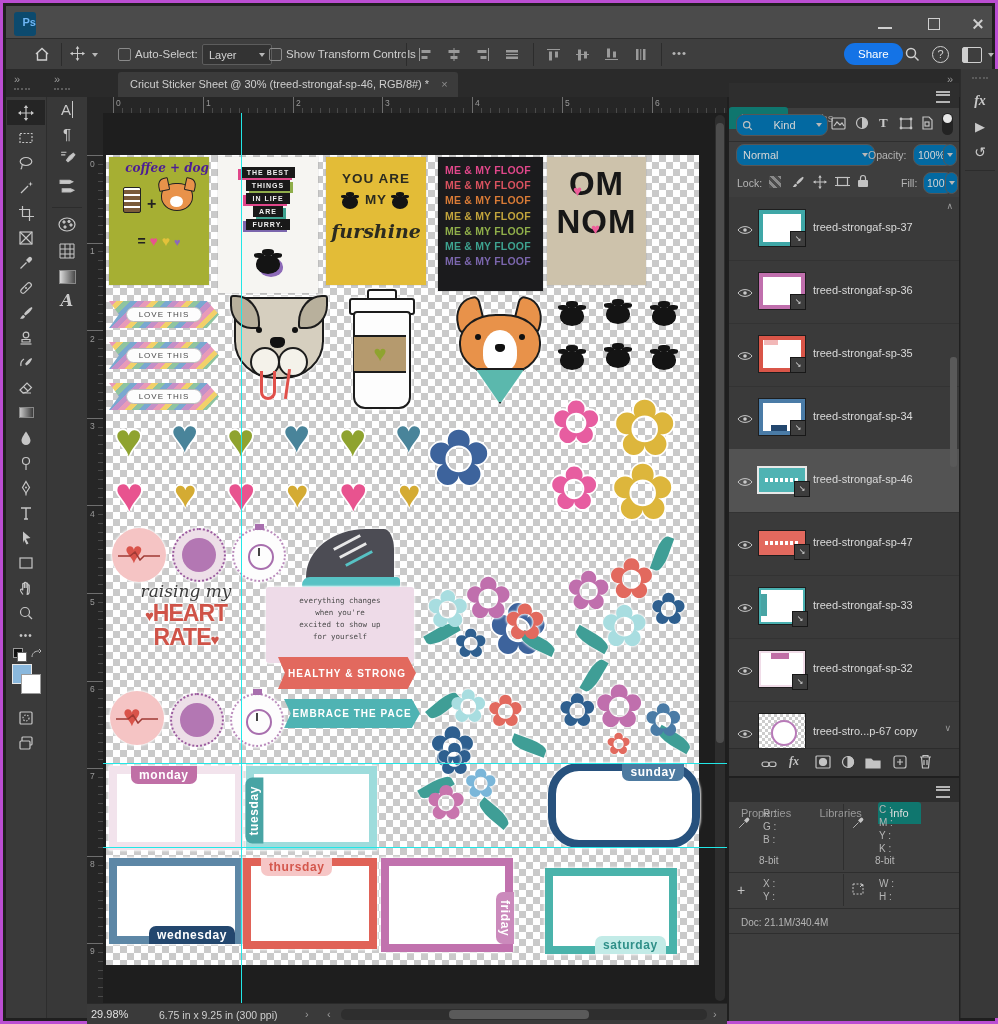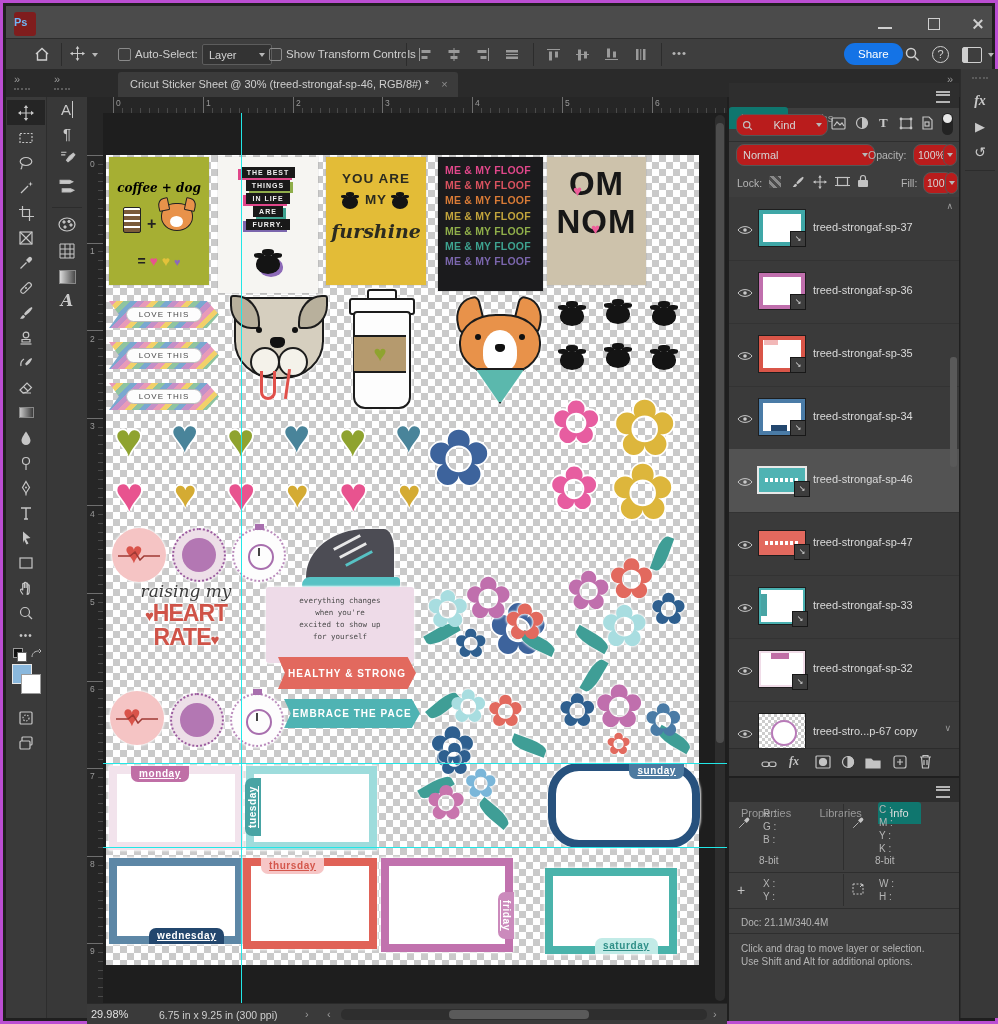--- a/index.html
+++ b/index.html
@@ -2,22 +2,22 @@
 <html><head>
 <meta charset="utf-8">
 <style>
   html,body{margin:0;padding:0;width:998px;height:1024px;overflow:hidden;
     font-family:"Liberation Sans",sans-serif;background:#1f1f1f;}
   .ab{position:absolute;}
   #window{position:absolute;inset:0;border:3px solid #bb4ed2;background:#1f1f1f;box-sizing:border-box;}
   
   #menubar{left:3px;top:3px;right:3px;height:32px;background:#4b4b4b;color:#e3e3e3;font-size:12.5px;}
   .menuitem{display:inline-block;padding:9px 11px 0 11px;cursor:default;}
-  #pslogo{left:8px;top:6px;width:22px;height:24px;background:#7f1d1d;color:#6fb6f5;border-radius:3px;
-    font-size:11px;font-weight:bold;text-align:left;line-height:20px;}
+  #pslogo{left:8px;top:6px;width:22px;height:24px;background:#0c4a6e;color:#6fb6f5;border-radius:3px;
+    font-size:11px;font-weight:bold;text-align:right;line-height:20px;}
   .winbtn{top:12px;width:14px;height:12px;}
   #optionsbar{left:3px;top:35px;right:3px;height:31px;background:#3e3e3e;border-top:1px solid #2c2c2c;color:#cfcfcf;font-size:11.5px;}
   .sep{top:4px;width:1px;height:23px;background:#2c2c2c;}
   .checkbox{width:11px;height:11px;border:1px solid #8a8a8a;border-radius:2px;background:transparent;display:inline-block;}
   .ddbox{background:#333;border:1px solid #5d5d5d;border-radius:2px;color:#d5d5d5;display:flex;align-items:center;justify-content:space-between;padding:0 6px;}
   .caret{width:0;height:0;border-left:3.5px solid transparent;border-right:3.5px solid transparent;border-top:4px solid #b8b8b8;display:inline-block;}
   #sharebtn{background:#1473e6;color:#fff;border-radius:13px;font-size:11.5px;padding:5px 14px;top:4px;}
   #tabband{left:3px;top:66px;right:3px;height:28px;background:#2a2a2a;color:#9a9a9a;}
   #doctab{left:112px;top:3px;height:25px;background:#3b3b3b;color:#cfcfcf;font-size:11px;padding:6px 10px 0 12px;border-radius:3px 3px 0 0;}
   .grip{width:16px;height:2px;border-top:2px dotted #5c5c5c;}
@@ -56,30 +56,30 @@
   .banner{position:absolute;display:flex;align-items:center;justify-content:center;}
   .plaid{background:repeating-linear-gradient(135deg,#e89ab8 0 5px,#f2d06a 5px 10px,#8fc4a0 10px 15px,#7aa8d0 15px 20px,#c490c8 20px 25px);
     clip-path:polygon(0 0,89% 0,100% 50%,89% 100%,0 100%,9% 50%);}
   .plaid span{background:#fdfdfd;border-radius:9px;font-size:8px;letter-spacing:1px;color:#4a4a4a;padding:2px 12px;border:1px solid #bbb;}
   .hrt{position:absolute;line-height:1;text-shadow:-2px 0 0 #fff,2px 0 0 #fff,0 -2px 0 #fff,0 2px 0 #fff;}
   .flw{position:absolute;line-height:1;text-shadow:-2px 0 0 #fff,2px 0 0 #fff,0 -2px 0 #fff,0 2px 0 #fff;}
   .paw{position:absolute;width:24px;height:19px;background:#141414;border-radius:50% 50% 55% 55%;
     box-shadow:-9px -9px 0 -7px #141414,0 -12px 0 -6px #141414,9px -9px 0 -7px #141414;}
   .badge{position:absolute;width:54px;height:54px;border-radius:50%;}
   .daybox{position:absolute;background:#fff;border-style:solid;border-width:8px;}
-  .daytab{position:absolute;font-size:10px;font-weight:bold;letter-spacing:.6px;color:#fff;padding:2px 8px;line-height:1.2;text-decoration:underline;}
+  .daytab{position:absolute;font-size:12px;font-weight:bold;letter-spacing:.6px;color:#fff;padding:2px 8px;line-height:1.2;}
   .leaf{position:absolute;width:36px;height:13px;background:#3f9e96;border-radius:0 50% 0 50%;}
   
   #layerspanel{left:726px;top:80px;width:230px;height:692px;background:#3e3e3e;}
   #rightstrip{left:957px;top:66px;width:38px;bottom:3px;background:#383838;border-left:1px solid #2c2c2c;color:#c9c9c9;}
   .ptab{font-size:11.5px;padding:5px 12px;display:inline-block;color:#9a9a9a;}
   .ptab.on{background:#0f766e;color:#dedede;border-radius:3px 3px 0 0;margin-top:24px;}
   .hamb{width:14px;height:8px;border-top:2px solid #b5b5b5;border-bottom:2px solid #b5b5b5;}
   .hamb:after{content:"";display:block;height:2px;background:#b5b5b5;margin-top:1px;}
-  .well{background:#b91c1c;border:1px solid #565656;border-radius:8px;color:#d5d5d5;display:flex;align-items:center;}
+  .well{background:#0369a1;border:1px solid #565656;border-radius:8px;color:#d5d5d5;display:flex;align-items:center;}
   .lrow{position:absolute;left:0;width:230px;height:63px;border-bottom:1px solid #333;}
   .lrow.sel{background:#535353;}
   .lname{position:absolute;left:84px;top:24px;font-size:11px;color:#dadada;white-space:nowrap;}
   .lthumb{position:absolute;left:30px;top:13px;width:46px;height:36px;background:#fff;box-shadow:0 0 0 1px #1e1e1e;}
   .sobadge{position:absolute;right:-5px;bottom:-5px;width:14px;height:14px;background:#3d3d3d;border:1px solid #181818;
     color:#dcdcdc;font-size:8px;line-height:13px;text-align:center;}
   .eyewrap{position:absolute;left:8px;top:24px;}
   .panelicon svg{stroke:#c3c3c3;fill:none;stroke-width:1.2;}
   .panelicon svg .f{fill:#c3c3c3;stroke:none;}
   #infopanel{left:726px;top:775px;width:230px;height:243px;background:#3e3e3e;}
@@ -404,21 +404,21 @@
     <span class="rnum ab" style="left:3px;top:571px;">6</span>
     <span class="rnum ab" style="left:3px;top:658px;">7</span>
     <span class="rnum ab" style="left:3px;top:746px;">8</span>
     <span class="rnum ab" style="left:3px;top:833px;">9</span>
   </div>
 
   <div id="viewport" class="ab">
     <div id="document" class="ab">
 
       <div class="card" style="left:3px;top:2px;width:100px;height:128px;background:#a6af33;text-align:center;">
-        <div class="script" style="font-size:12px;color:#000000;margin-top:24px;font-weight:bold;">coffee + dog</div>
+        <div class="script" style="font-size:12px;color:#4c1d95;margin-top:4px;font-weight:bold;text-align:right;">coffee + dog</div>
         <div style="position:relative;height:58px;">
           <div class="ab" style="left:14px;top:12px;width:16px;height:24px;background:repeating-linear-gradient(0deg,#7a5b3a 0 4px,#fff 4px 6px);border:1.5px solid #222;border-radius:2px;"></div>
           <span class="ab" style="left:38px;top:20px;font-weight:bold;color:#222;">+</span>
           <div class="ab" style="left:52px;top:8px;width:30px;height:26px;background:#e8924a;border-radius:45% 45% 50% 50%;border:1.5px solid #222;">
             <div class="ab" style="left:8px;top:12px;width:13px;height:11px;background:#fff;border-radius:50%;"></div>
             <div class="ab" style="left:-4px;top:-6px;width:9px;height:11px;background:#e8924a;border:1.5px solid #222;border-radius:60% 10% 10% 10%;transform:rotate(-12deg);"></div>
             <div class="ab" style="left:23px;top:-6px;width:9px;height:11px;background:#e8924a;border:1.5px solid #222;border-radius:10% 60% 10% 10%;transform:rotate(12deg);"></div>
           </div>
         </div>
         <div style="font-size:14px;">
@@ -938,24 +938,20 @@
             <path d="M9 5l3-3" stroke="#c3c3c3"></path>
             <path d="M12 2l-2.2.4L12 4.6z" fill="#c3c3c3"></path>
           </svg></div>
       <div class="ab inflbl" style="left:150px;top:5px;">
         <div>W :</div>
         <div>H :</div>
       </div>
     </div>
     <div class="ab inflbl" style="left:12px;top:138px;">Doc: 21.1M/340.4M</div>
     <div class="ab" style="left:0;top:155px;width:230px;height:1px;background:#2e2e2e;"></div>
-    <div class="ab inflbl" style="left:12px;top:164px;width:208px;">
-      <div>Click and drag to move layer or selection.</div>
-      <div>Use Shift and Alt for additional options.</div>
-    </div>
   </div>
 
   <div id="rightstrip" class="ab">
     <div class="grip" style="margin:8px auto 10px auto;"></div>
     <div style="text-align:center;font-size:14px;font-style:italic;font-family:'Liberation Serif',serif;font-weight:bold;padding:2px 0 10px 0;">fx</div>
     <div style="text-align:center;font-size:13px;padding-bottom:10px;">▶</div>
     <div style="text-align:center;font-size:14px;">↺</div>
     <div style="width:30px;border-top:1px solid #2c2c2c;margin:10px auto;"></div>
   </div>
 

